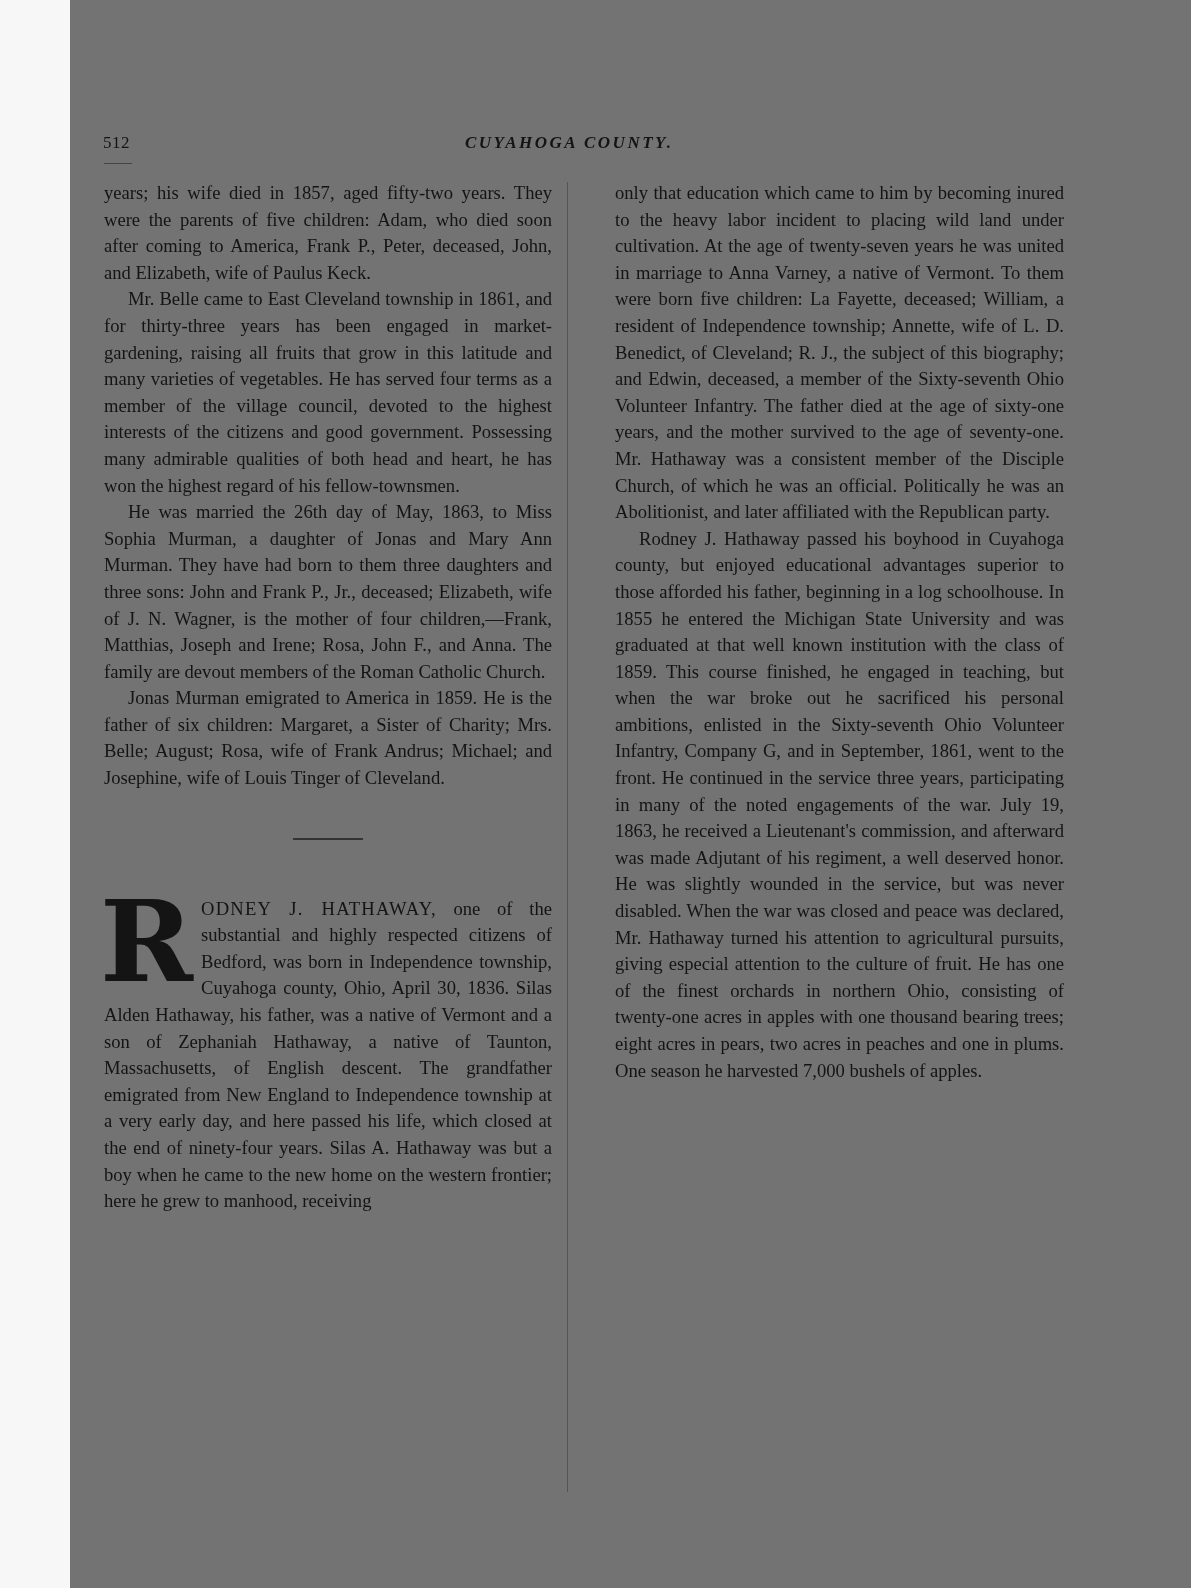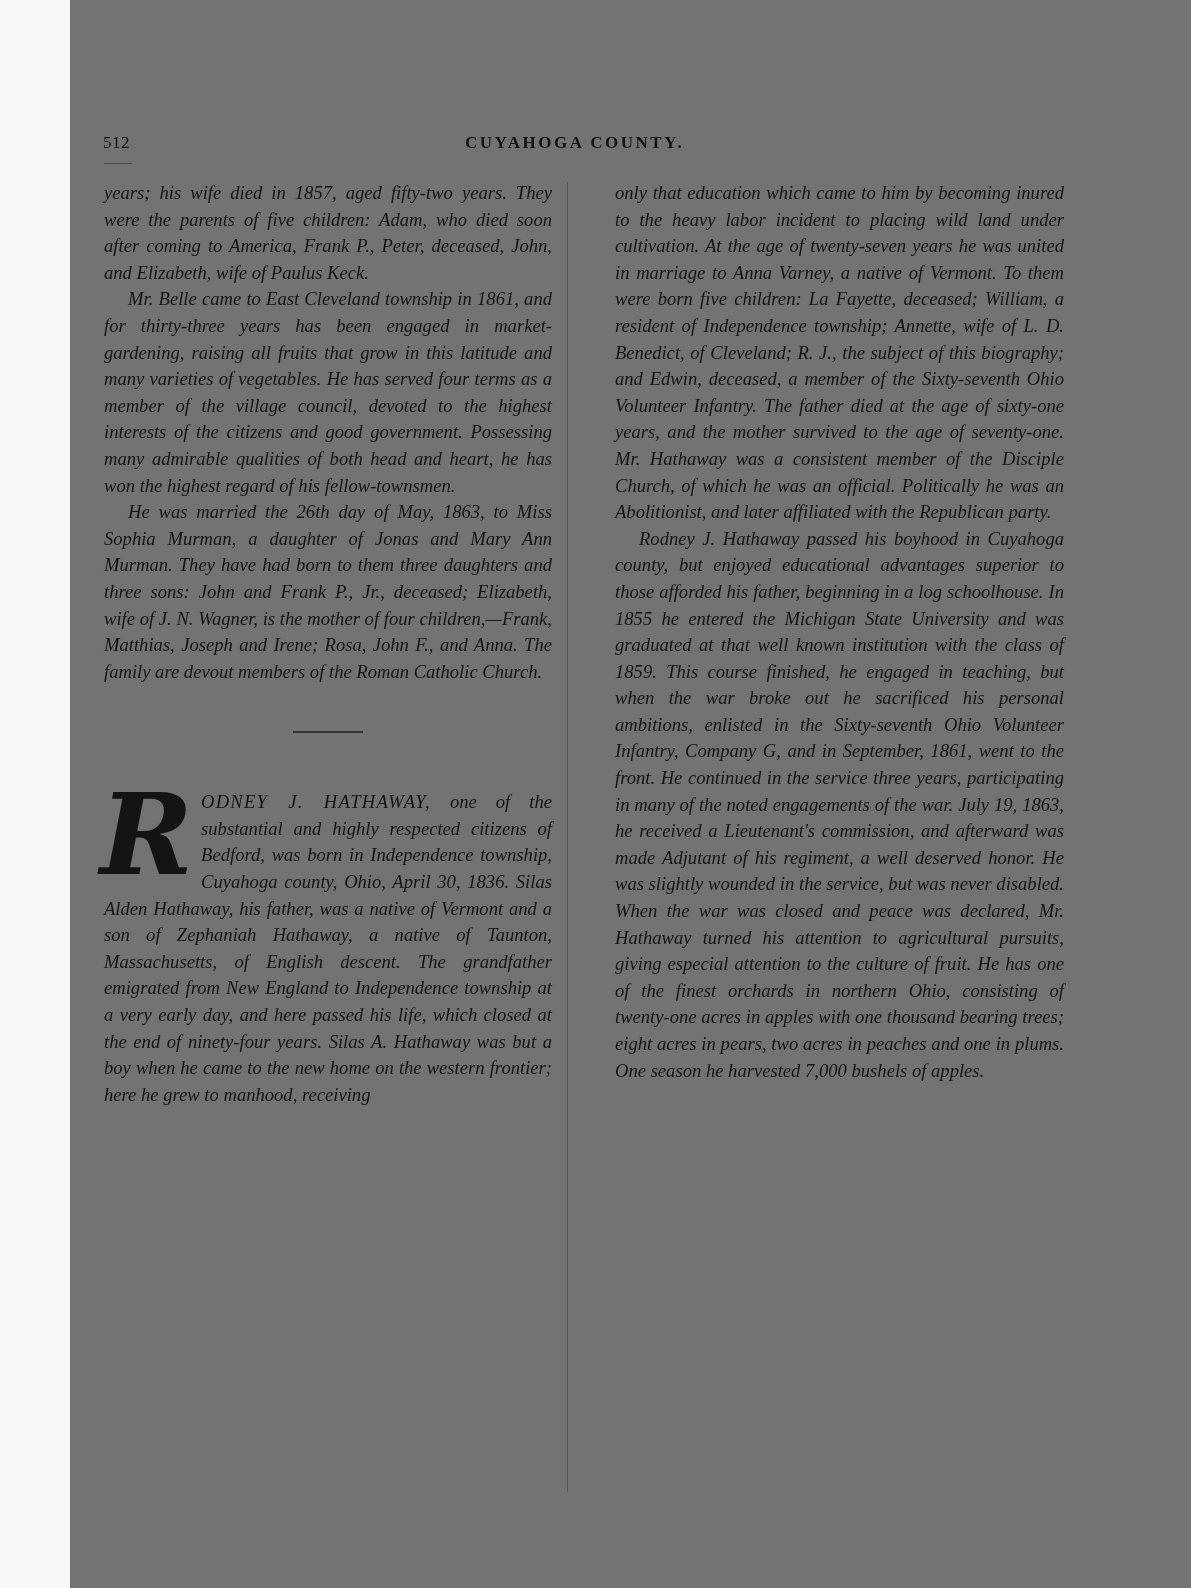--- a/index.html
+++ b/index.html
@@ -1,27 +1,27 @@
 <!DOCTYPE html>
 <html><head>
 <meta charset="utf-8">
 <style>
   html, body { margin: 0; padding: 0; background: #ffffff; }
   body { width: 1191px; height: 1588px; position: relative; overflow: hidden;
          font-family: "Liberation Serif", "DejaVu Serif", serif; color: #141414; }
   .page { position: absolute; left: 0; top: 0; width: 1191px; height: 1588px; background: #737373; }
   .left-shade { position: absolute; left: 0; top: 0; width: 70px; height: 1588px; background: #f7f7f7; }
   .page-number { position: absolute; left: 103px; top: 133px; font-size: 17px; letter-spacing: 0.5px; }
-  .running-head { position: absolute; left: 465px; top: 133px; font-size: 17px; 
+  .running-head { position: absolute; left: 465px; top: 133px; font-size: 17px; font-style: italic;
                   font-weight: bold; letter-spacing: 2.5px; }
   .head-mark { position: absolute; left: 104px; top: 163px; width: 28px; height: 1px; background: #444; }
   .col { position: absolute; top: 180px; font-size: 18.6px; line-height: 26.6px; text-align: justify; }
   .col-left { left: 104px; width: 448px; }
   .col-right { left: 584px; width: 449px; top: 180px; margin-left: 31px; }
-  .col p { margin: 0; font-style: italic; }
+  .col p { margin: 0; }
   .col p.indent { text-indent: 24px; }
   .col p.cont { text-indent: 0; }
   .rule { width: 70px; height: 2px; background: #333; margin: 46px auto 56px auto; }
   .dropcap-para { position: relative; }
   .dropcap { float: left; font-size: 112px; line-height: 88px; height: 96px; margin: 2px 8px 0 -4px;
              font-family: "DejaVu Serif", serif; font-weight: bold; }
   .caps { letter-spacing: 1.2px; }
   .col-divider { position: absolute; left: 567px; width: 1px; background: #555; }
 </style>
 </head>
@@ -33,20 +33,21 @@
   <div class="page-number">512</div>
   <div class="running-head">CUYAHOGA COUNTY.</div>
   <div class="head-mark"></div>
 
   <div class="col-divider" style="top:182px;height:1310px;"></div>
 
   <div class="col col-left">
     <p class="cont">years; his wife died in 1857, aged fifty-two years. They were the parents of five children: Adam, who died soon after coming to America, Frank P., Peter, deceased, John, and Elizabeth, wife of Paulus Keck.</p>
     <p class="indent">Mr. Belle came to East Cleveland township in 1861, and for thirty-three years has been engaged in market-gardening, raising all fruits that grow in this latitude and many varieties of vegetables. He has served four terms as a member of the village council, devoted to the highest interests of the citizens and good government. Possessing many admirable qualities of both head and heart, he has won the highest regard of his fellow-townsmen.</p>
     <p class="indent">He was married the 26th day of May, 1863, to Miss Sophia Murman, a daughter of Jonas and Mary Ann Murman. They have had born to them three daughters and three sons: John and Frank P., Jr., deceased; Elizabeth, wife of J. N. Wagner, is the mother of four children,—Frank, Matthias, Joseph and Irene; Rosa, John F., and Anna. The family are devout members of the Roman Catholic Church.</p>
+    <p class="indent">Jonas Murman emigrated to America in 1859. He is the father of six children: Margaret, a Sister of Charity; Mrs. Belle; August; Rosa, wife of Frank Andrus; Michael; and Josephine, wife of Louis Tinger of Cleveland.</p>
 
     <div class="rule"></div>
 
     <p class="cont dropcap-para">
       <span class="dropcap">R</span><span class="caps">ODNEY J. HATHAWAY,</span><span> one of the substantial and highly respected citizens of Bedford, was born in Independence township, Cuyahoga county, Ohio, April 30, 1836. Silas Alden Hathaway, his father, was a native of Vermont and a son of Zephaniah Hathaway, a native of Taunton, Massachusetts, of English descent. The grandfather emigrated from New England to Independence township at a very early day, and here passed his life, which closed at the end of ninety-four years. Silas A. Hathaway was but a boy when he came to the new home on the western frontier; here he grew to manhood, receiving</span>
     </p>
   </div>
 
   <div class="col col-right">
     <p class="cont">only that education which came to him by becoming inured to the heavy labor incident to placing wild land under cultivation. At the age of twenty-seven years he was united in marriage to Anna Varney, a native of Vermont. To them were born five children: La Fayette, deceased; William, a resident of Independence township; Annette, wife of L. D. Benedict, of Cleveland; R. J., the subject of this biography; and Edwin, deceased, a member of the Sixty-seventh Ohio Volunteer Infantry. The father died at the age of sixty-one years, and the mother survived to the age of seventy-one. Mr. Hathaway was a consistent member of the Disciple Church, of which he was an official. Politically he was an Abolitionist, and later affiliated with the Republican party.</p>

